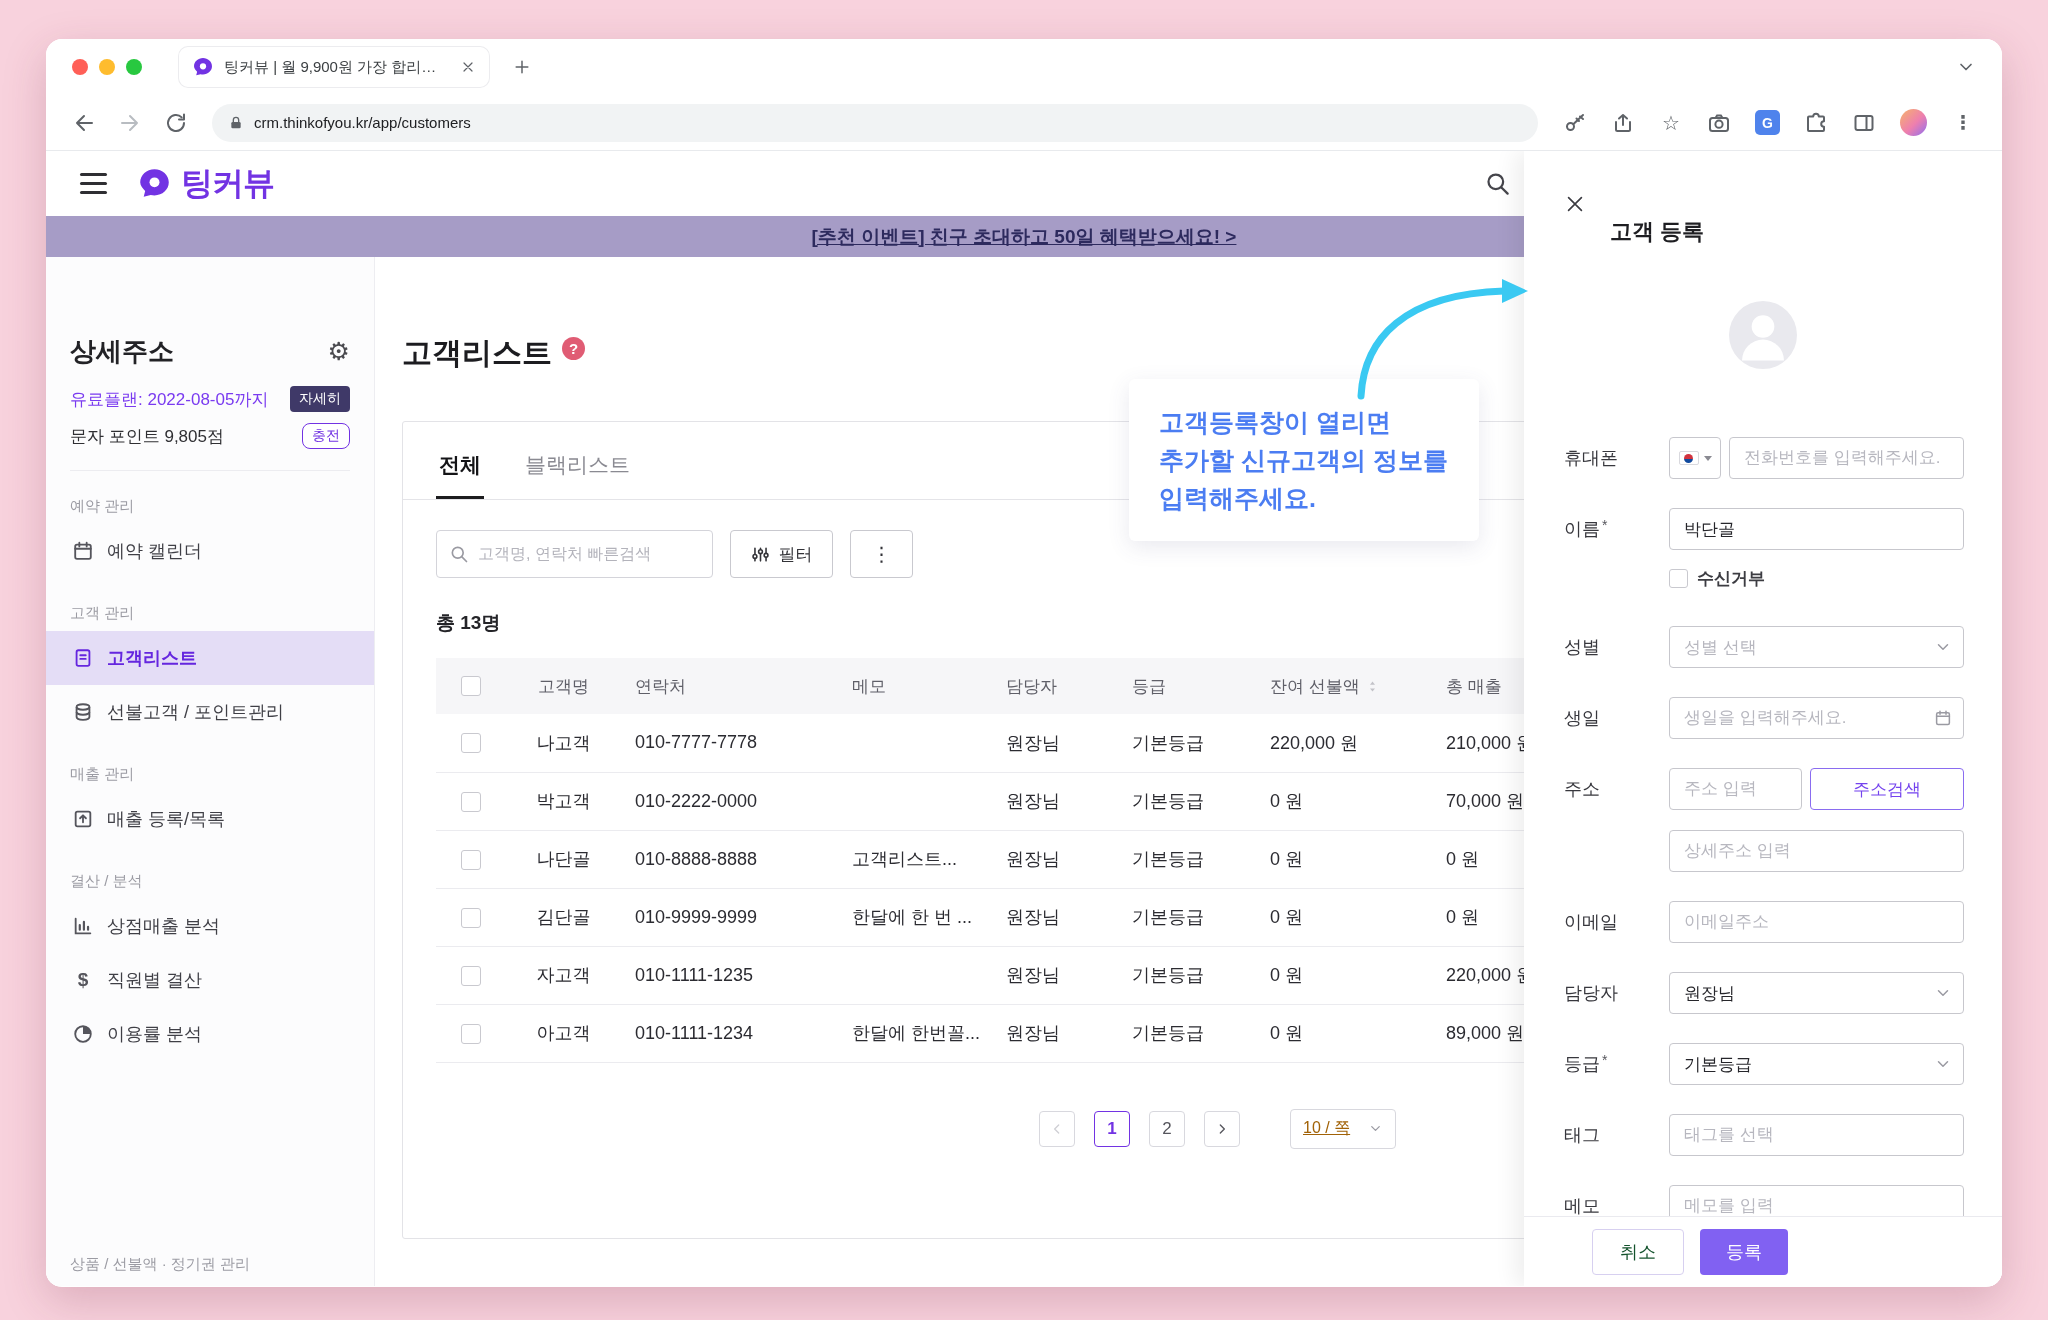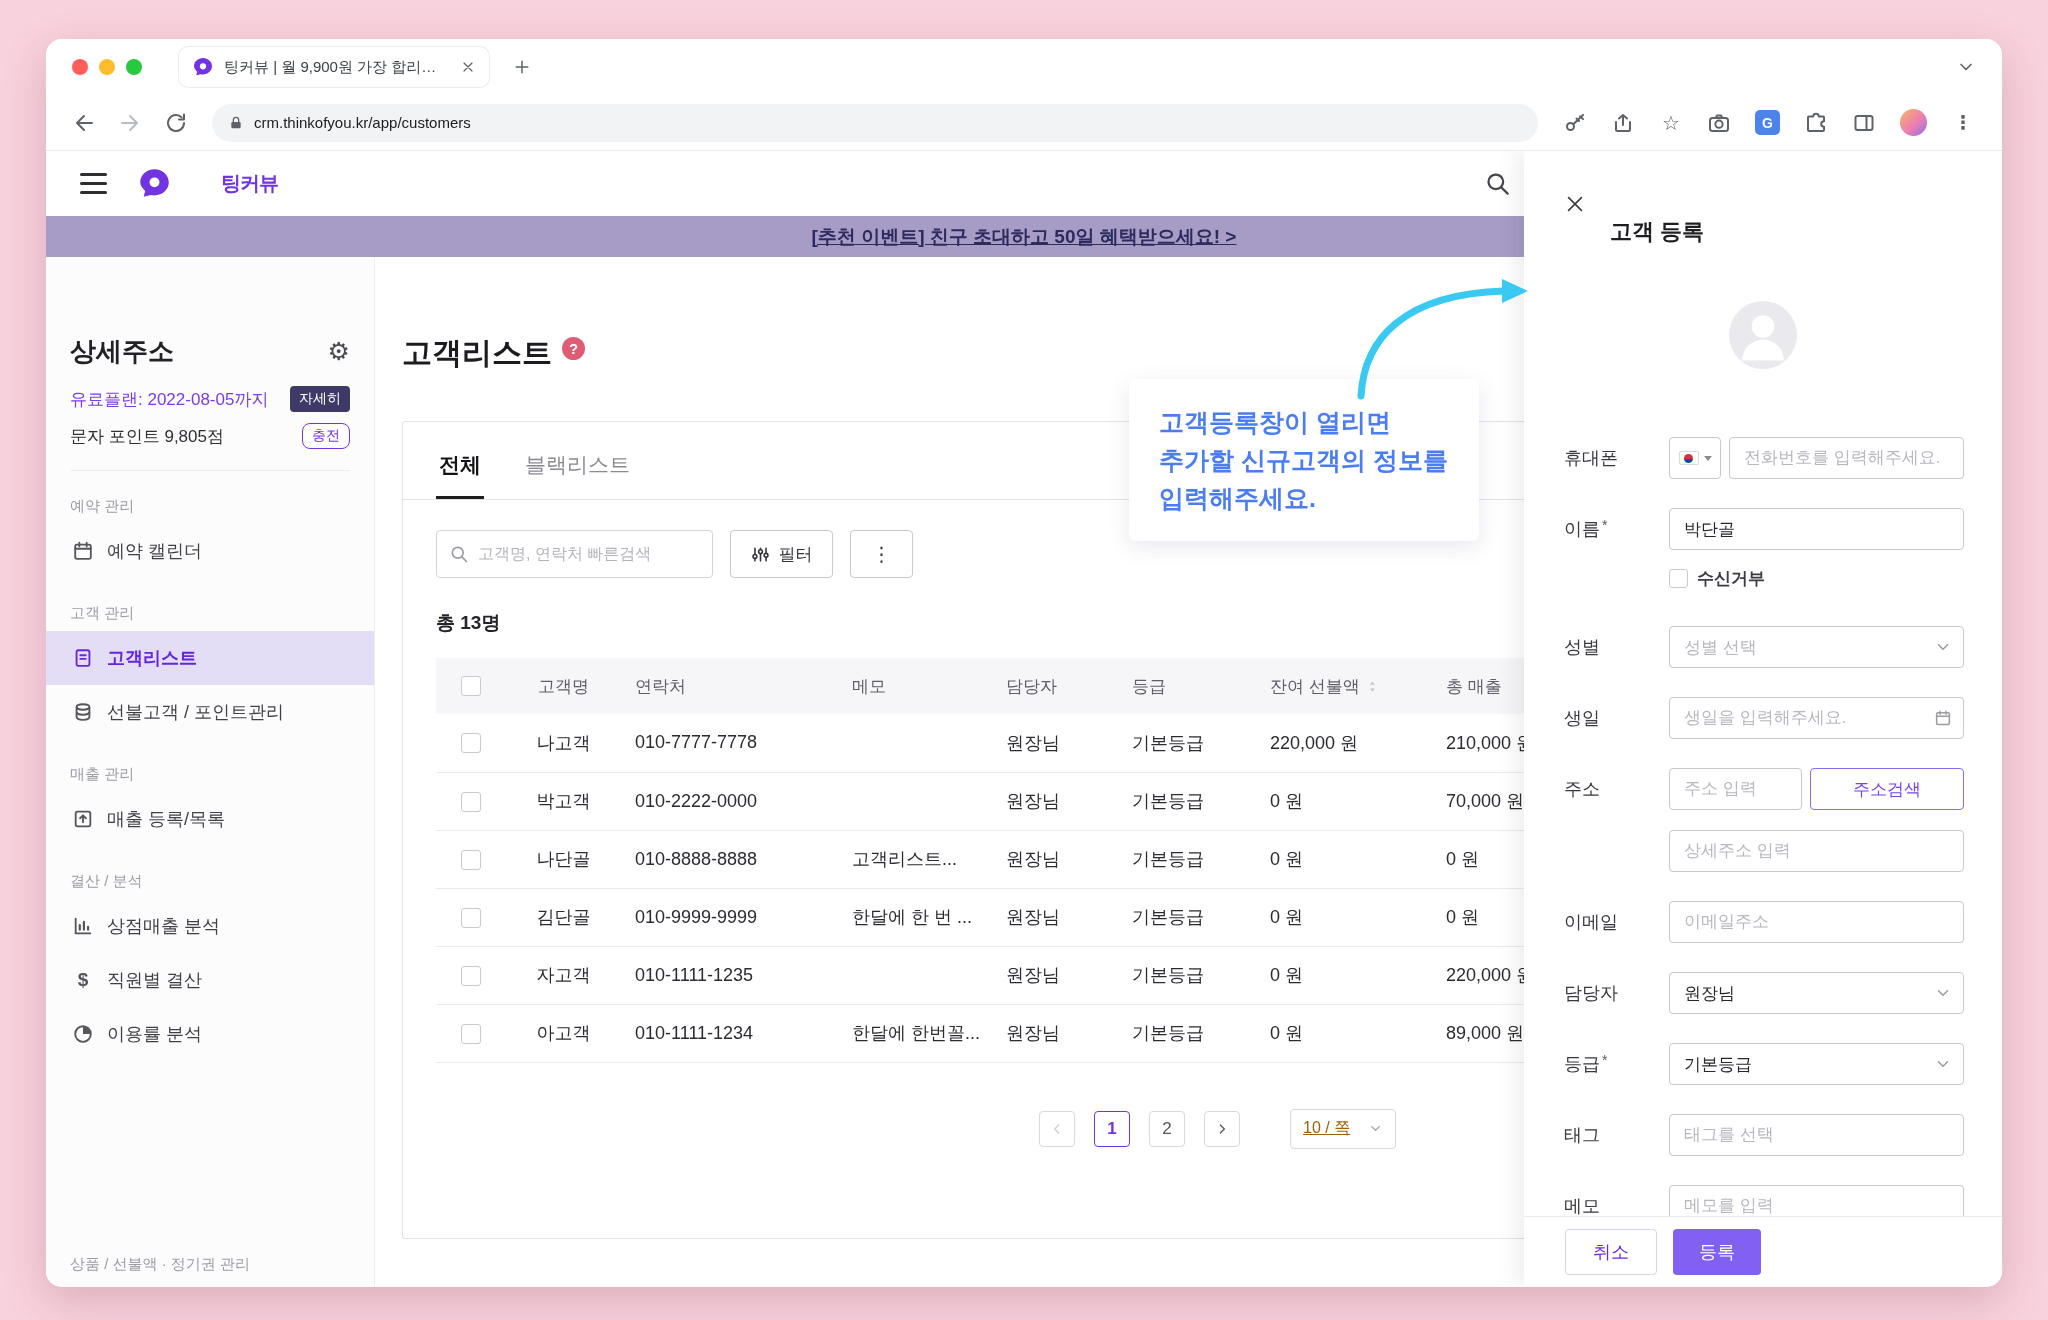--- a/index.html
+++ b/index.html
@@ -40,21 +40,21 @@
   .dots-glyph { font-size:19px; line-height:24px; text-align:center; font-weight:bold; }
 
   
   .app { position:relative; height:calc(100% - 113px); background:#fff; overflow:hidden; }
 
   .app-header { height:65px; display:flex; align-items:center; padding:0 34px; position:relative; }
   .hamburger { width:27px; display:flex; flex-direction:column; gap:6px; }
   .hamburger i { height:3px; background:#2f2f33; border-radius:2px; display:block; }
   .logo { display:flex; align-items:center; gap:9px; margin-left:30px; }
   .logo-mark { width:35px; height:35px; }
-  .logo-text { font-size:20px; font-weight:bold; color:#7233e3; letter-spacing:-1px;margin-left:40px; }
+  .logo-text { font-size:32px; font-weight:bold; color:#7233e3; letter-spacing:-1px; }
   .hdr-search { position:absolute; right:491px; top:19px; width:27px; height:27px; color:#45454b; }
 
   .banner { height:41px; background:#a69cc6; display:flex; align-items:center; justify-content:center; }
   .banner a { font-size:19px; font-weight:bold; color:#2d2a5e; text-decoration:underline; }
 
   .app-body { display:flex; height:calc(100% - 106px); }
 
   
   .sidebar { width:329px; flex:0 0 auto; background:#fcfcfd; border-right:1px solid #ededf1;
     padding-top:72px; position:relative; }
@@ -177,21 +177,21 @@
   .ck { width:19px; height:19px; border:1.5px solid #c9c9cf; border-radius:3px; background:#fff; flex:0 0 auto; }
   .ck-label { font-size:17px; color:#3c3c42;font-weight:bold; }
   .addr-input { width:133px; flex:0 0 auto; }
   .addr-btn { margin-left:8px; flex:1; height:42px; border:1px solid #8a6cf0; border-radius:4px;
     background:#fff; color:#7443ee; font-size:17px; font-family:inherit; }
   .frow.addr2 { margin-top:-9px; }
 
   .panel-footer { position:absolute; left:0; right:0; bottom:0; height:70px; background:#fff;
     border-top:1px solid #eaeaef; display:flex; align-items:center; padding-left:41px; gap:16px; }
   .btn-cancel { width:92px; height:46px; border:1px solid #d7d0f0; border-radius:4px; background:#fff;
-    color:#6d28d9; font-size:18px; font-family:inherit; }
+    color:#14532d; font-size:18px; font-family:inherit;margin-left:27px; }
   .btn-submit { width:88px; height:46px; border:0; border-radius:4px; background:#8161f2;
     color:#fff; font-size:18px; font-family:inherit; }
 
   svg { display:block; }
 </style>
 </head>
 <body>
 
 <div class="window">
 

